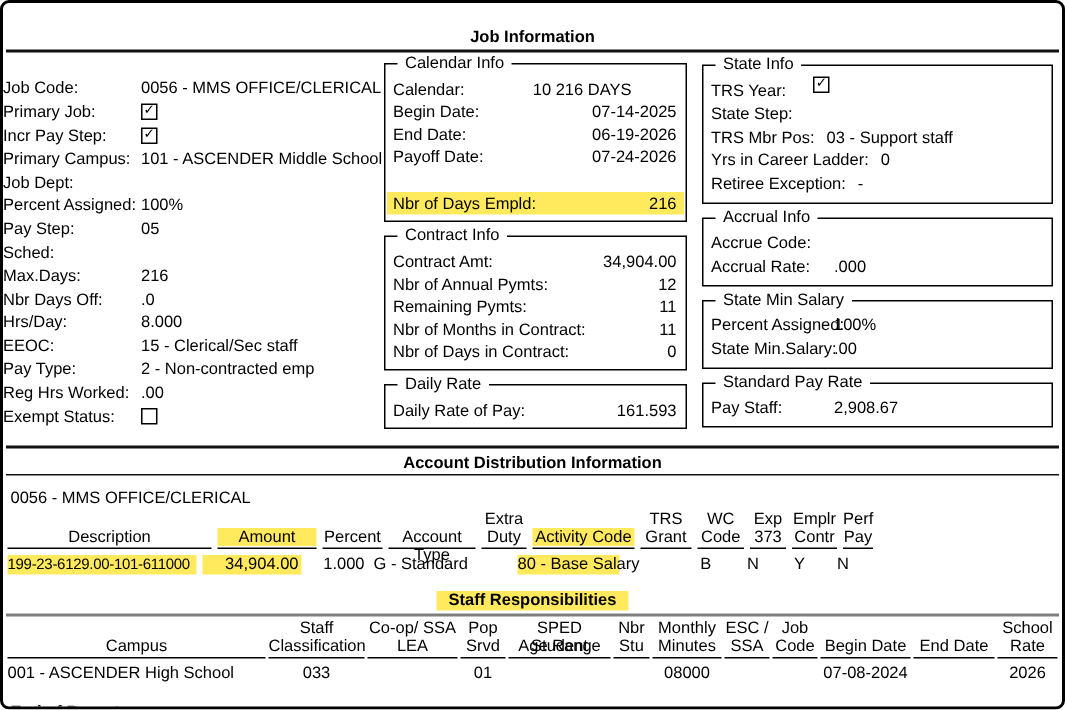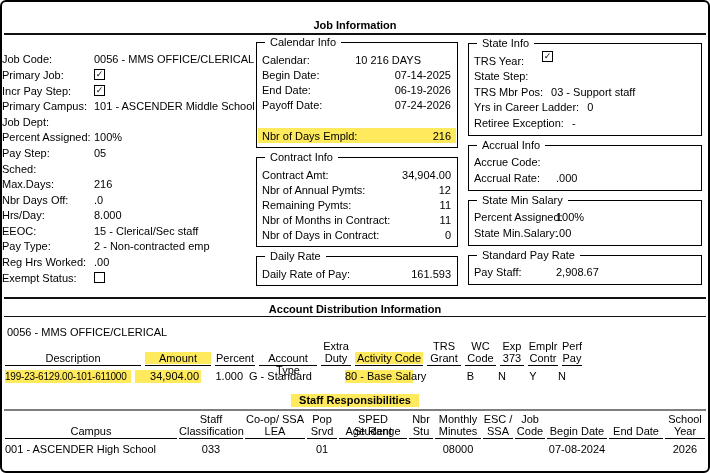--- a/index.html
+++ b/index.html
@@ -398,21 +398,21 @@
       <div class="hc s-w-begin">
         <div class="h1"></div>
         <div class="h2">Begin Date</div>
       </div>
       <div class="hc s-w-end">
         <div class="h1"></div>
         <div class="h2">End Date</div>
       </div>
       <div class="hc s-w-year">
         <div class="h1">School</div>
-        <div class="h2">Year</div>
+        <div class="h2">Rate</div>
       </div>
     </div>
 
     <div class="trow sgap">
       <div class="dc s-w-campus left">001 - ASCENDER High School</div>
       <div class="dc s-w-class">033</div>
       <div class="dc s-w-coop"></div>
       <div class="dc s-w-pop">01</div>
       <div class="dc s-w-sped"></div>
       <div class="dc s-w-nbr"></div>

